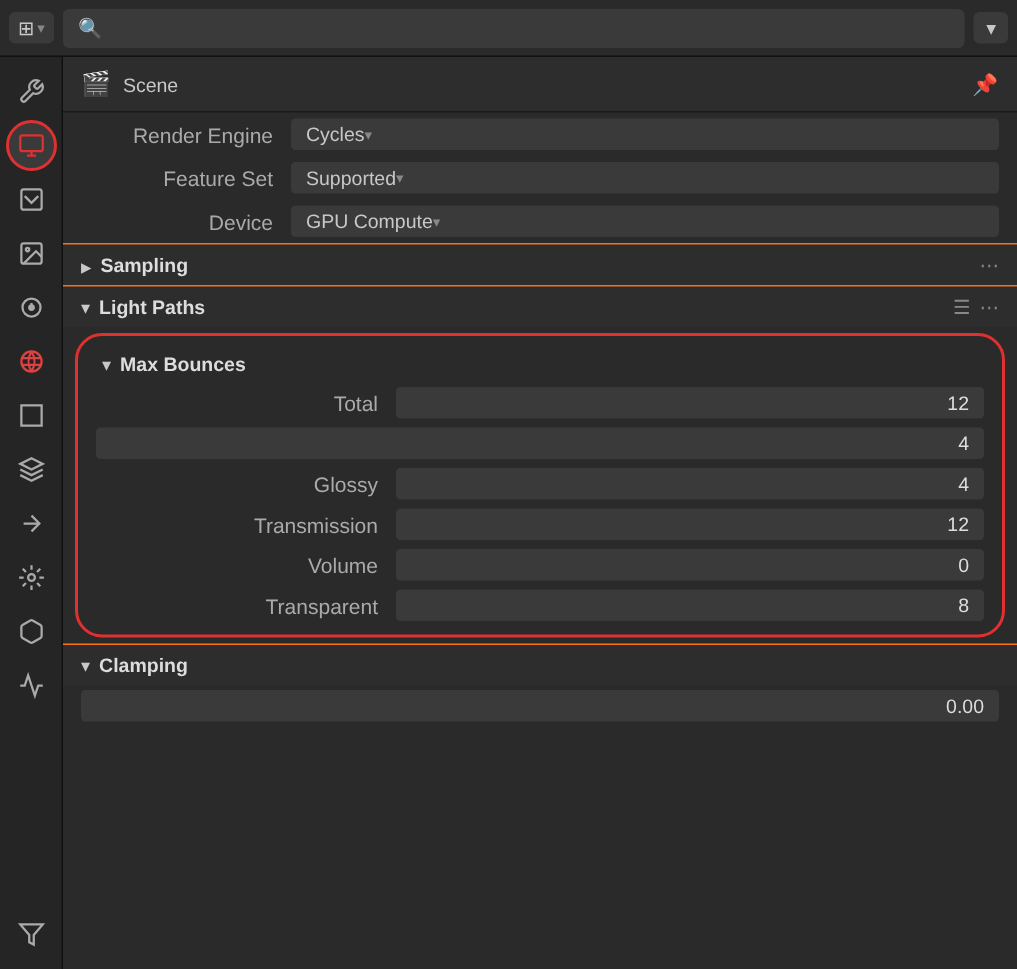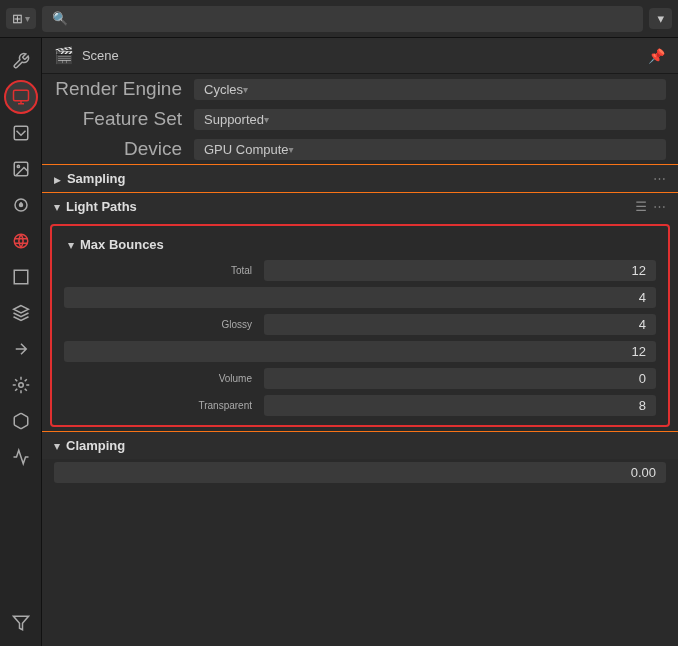--- a/index.html
+++ b/index.html
@@ -115,21 +115,21 @@
       display: flex;
       align-items: center;
       padding: 4px 12px;
       min-height: 28px;
     }
     .prop-label {
       color: #aaa;
       text-align: right;
       min-width: 140px;
       padding-right: 12px;
-      font-size: 19px;
+      font-size: 14px;
     }
     .prop-value {
       flex: 1;
       background: #3a3a3a;
       border-radius: 3px;
       padding: 3px 10px;
       display: flex;
       align-items: center;
       justify-content: flex-start;
       cursor: pointer;
@@ -178,36 +178,36 @@
       display: flex;
       align-items: center;
       padding: 3px 12px;
       min-height: 26px;
     }
     .num-label {
       color: #aaa;
       text-align: right;
       min-width: 200px;
       padding-right: 12px;
-      font-size: 10px;
+      font-size: 14px;
     }
     .num-value {
       flex: 1;
       background: #3a3a3a;
       border-radius: 3px;
       padding: 3px 10px;
       text-align: right;
       color: #ddd;
       cursor: ew-resize;
     }
 
     
     .highlight-box {
       border: 2.5px solid #e03030;
-      border-radius: 4px;
+      border-radius: 18px;
       margin: 4px 8px;
       padding: 6px 0;
     }
 
     .chevron-right::before { content: '▶'; font-size: 9px; }
     .chevron-down::before { content: '▾'; font-size: 12px; }
 
     
     .content::-webkit-scrollbar { width: 8px; }
     .content::-webkit-scrollbar-track { background: #1e1e1e; }
@@ -374,20 +374,21 @@
       <div class="num-row">
         <div class="num-value">4</div>
       </div>
 
       <div class="num-row">
         <div class="num-label">Glossy</div>
         <div class="num-value">4</div>
       </div>
 
       <div class="num-row">
+        <div class="num-label">Transmission</div>
         <div class="num-value">12</div>
       </div>
 
       <div class="num-row">
         <div class="num-label">Volume</div>
         <div class="num-value">0</div>
       </div>
 
       <div class="num-row">
         <div class="num-label">Transparent</div>

